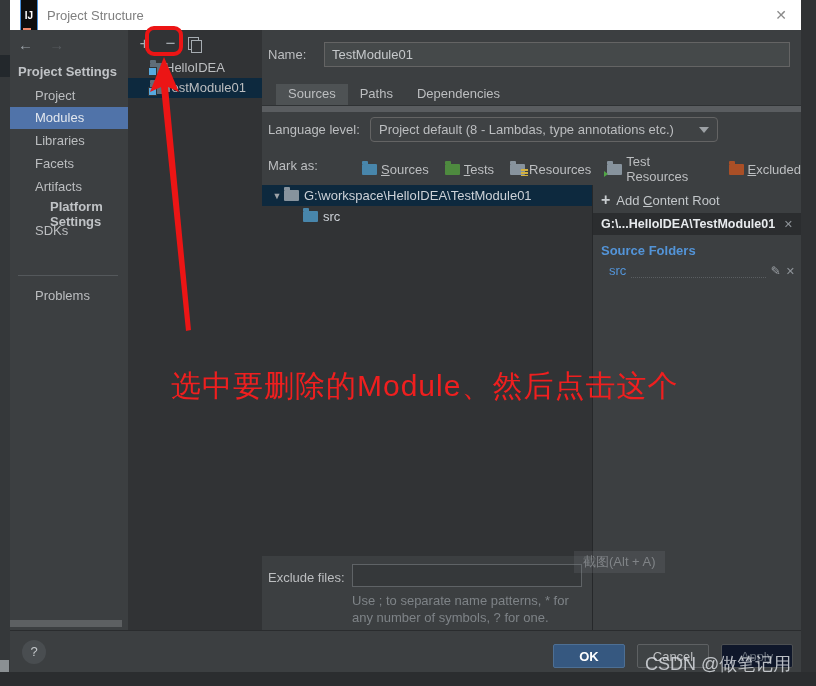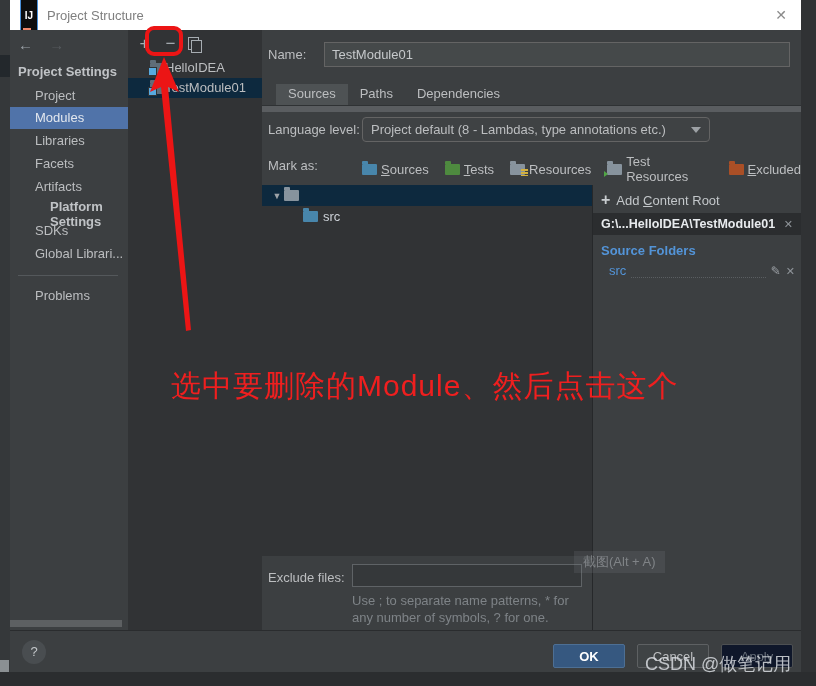--- a/index.html
+++ b/index.html
@@ -62,21 +62,21 @@
 
   
   .main { position:absolute; left:252px; top:30px; width:539px; height:600px; background:#3c3f41; }
   .row-label { position:absolute; color:#bcbec0; }
   .name-input { position:absolute; left:62px; top:12px; width:466px; height:25px; background:#45494a; border:1px solid #646464; color:#c6c9cb; font-size:13px; padding:0 7px; font-family:inherit; }
   .tabs { position:absolute; left:14px; top:54px; height:21px; display:flex; }
   .tab { padding:2px 12px 3px; color:#bcbec0; }
   .tab.sel { background:#4e5254; }
   .tabline { position:absolute; left:0; top:75px; width:539px; border-top:1px solid #2f3234; }
   .hstrip { position:absolute; left:0; top:76px; width:539px; height:6px; background:#5a5d60; }
-  .combo { position:absolute; left:100px; top:87px; width:348px; height:25px; border:1px solid #646464; border-radius:4px; display:flex; align-items:center; padding:0 8px; color:#bcbec0; background:#3f4244; }
+  .combo { position:absolute; left:108px; top:87px; width:348px; height:25px; border:1px solid #646464; border-radius:4px; display:flex; align-items:center; padding:0 8px; color:#bcbec0; background:#3f4244; }
   .combo .arrow { margin-left:auto; width:0; height:0; border-left:5px solid transparent; border-right:5px solid transparent; border-top:6px solid #9da1a5; }
   .marks { position:absolute; left:100px; top:124px; display:flex; align-items:center; gap:16px; }
   .mark { display:flex; align-items:center; gap:4px; }
 
   
   .tree { position:absolute; left:0; top:155px; width:330px; height:371px; background:#313335; }
   .tree-row { position:absolute; left:0; width:330px; height:21px; display:flex; align-items:center; }
   .tree-row.sel { background:#0d293e; }
   .chev { color:#9ea3a8; font-size:9px; width:14px; text-align:center; }
   .tree-row .lbl { margin-left:5px; color:#ccd1d7; white-space:nowrap; }
@@ -143,21 +143,20 @@
         <span class="fwd">→</span>
       </div>
       <div class="side-h" style="top:34px;">Project Settings</div>
       <div class="side-i" style="top:55px;">Project</div>
       <div class="side-i sel" style="top:77px;">Modules</div>
       <div class="side-i" style="top:100px;">Libraries</div>
       <div class="side-i" style="top:123px;">Facets</div>
       <div class="side-i" style="top:146px;">Artifacts</div>
       <div class="side-h" style="top:169px;padding-left:32px;">Platform Settings</div>
       <div class="side-i" style="top:190px;">SDKs</div>
-      <div class="side-i" style="top:213px;">Global Librari...</div>
       <div class="side-div"></div>
       <div class="side-i" style="top:255px;">Problems</div>
       <div class="side-scroll"></div>
     </div>
 
     <div class="modpanel">
       <div class="mp-toolbar">
         <span class="tb-ico">+</span>
         <span class="tb-ico">−</span>
         <span class="copy-ico"></span>
@@ -211,20 +210,21 @@
         <span class="mark">
           <span class="folder f-rust"></span>
           <span><u>E</u>xcluded</span>
         </span>
       </div>
 
       <div class="tree">
         <div class="tree-row sel" style="top:0; padding-left:8px;">
           <span class="chev">▼</span>
           <span class="folder f-gray"></span>
+          <span class="lbl">G:\workspace\HelloIDEA\TestModule01</span>
         </div>
         <div class="tree-row" style="top:21px; padding-left:41px;">
           <span class="folder f-blue"></span>
           <span class="lbl">src</span>
         </div>
       </div>
       <div class="vdiv"></div>
 
       <div class="rpanel">
         <div class="acr">

